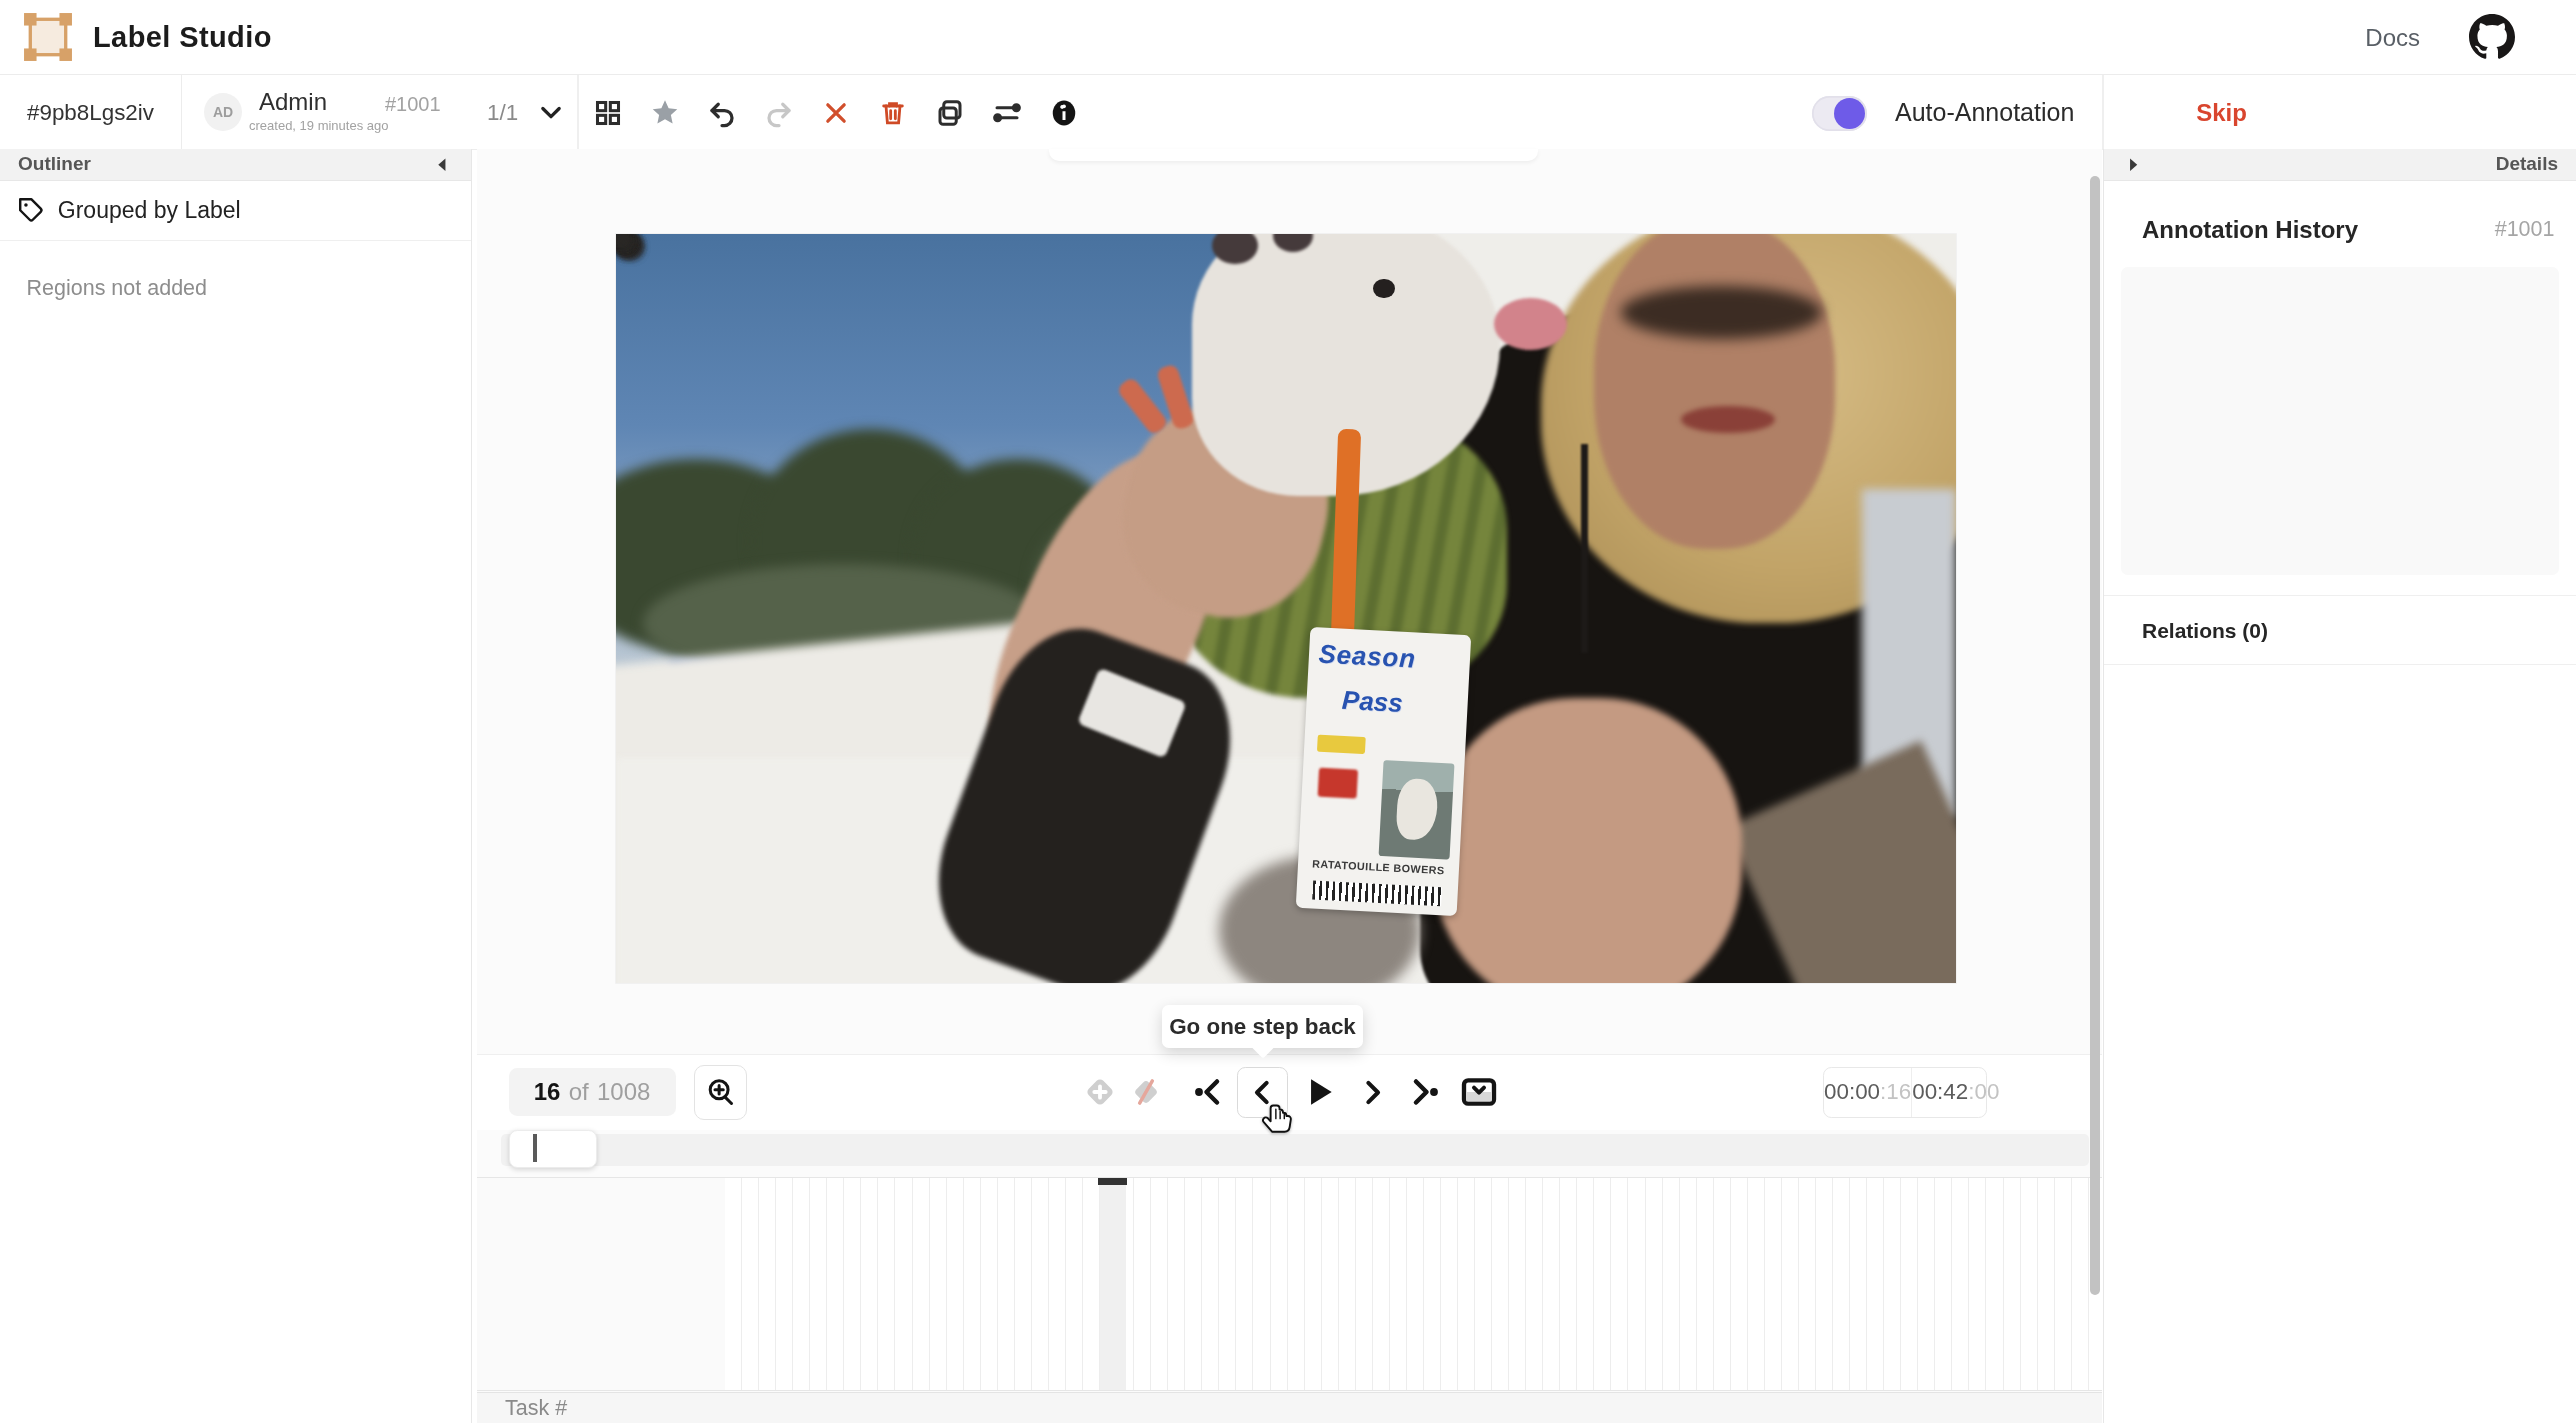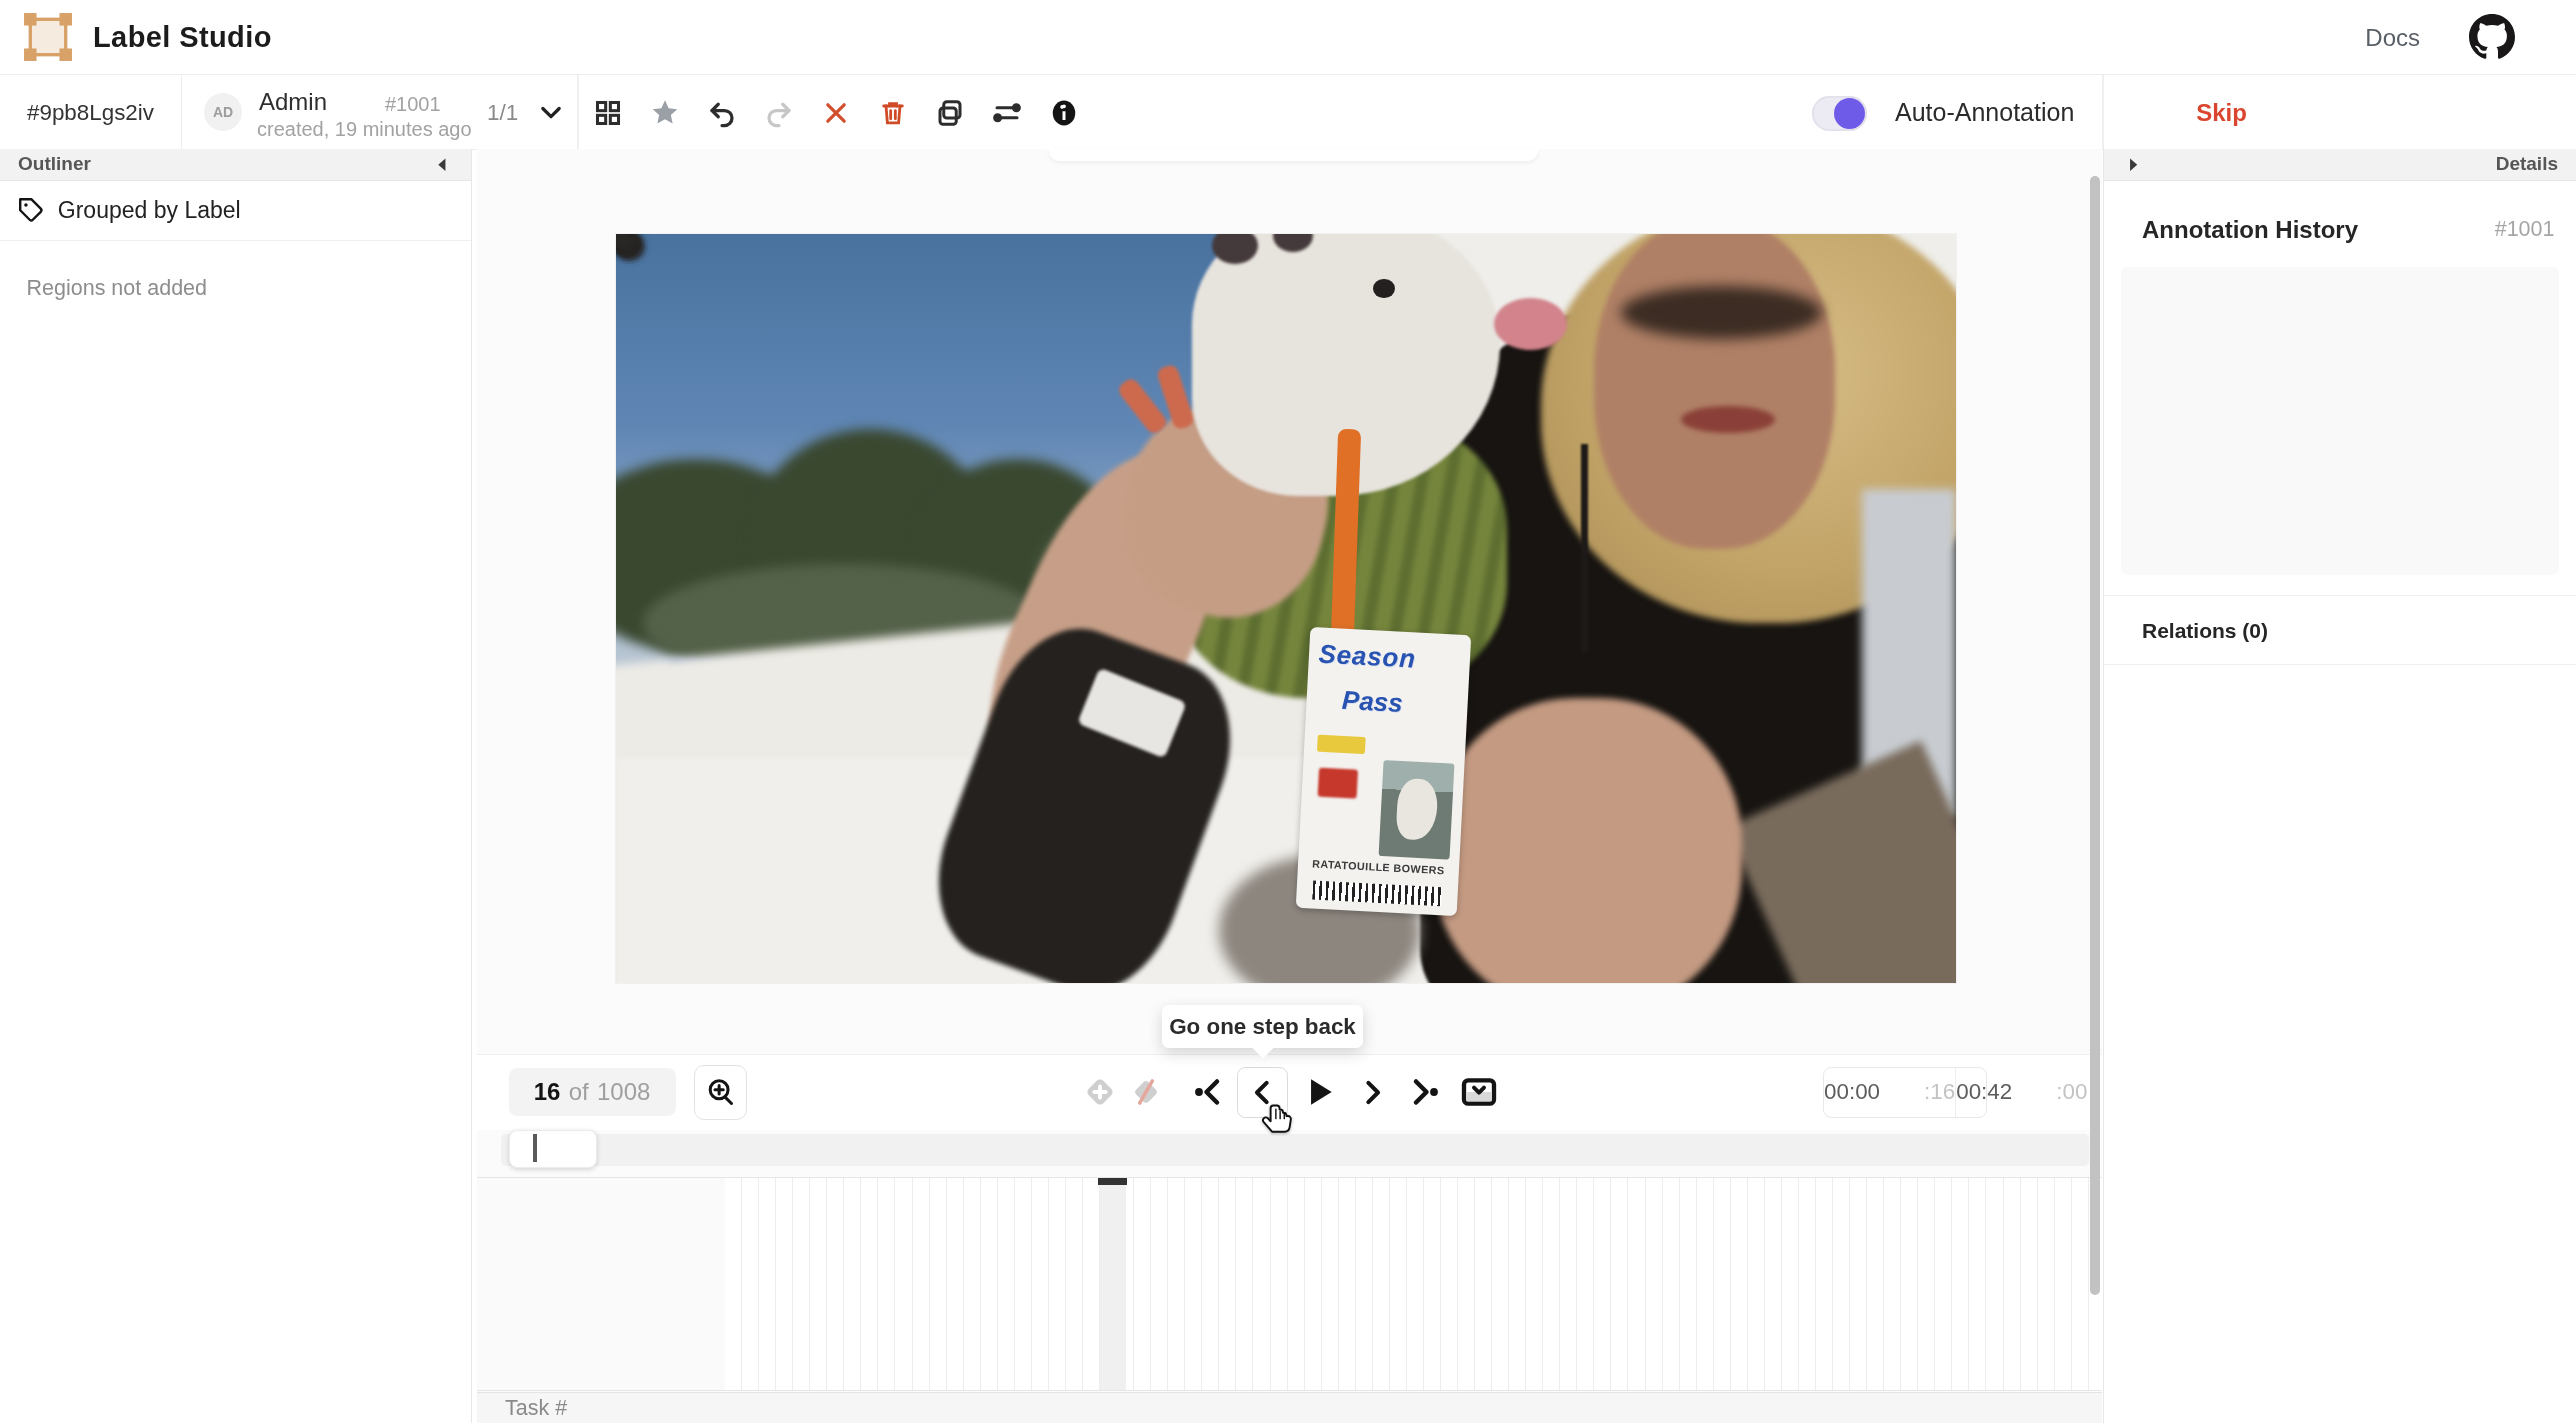--- a/index.html
+++ b/index.html
@@ -13,21 +13,21 @@
   .logo{position:absolute;left:23px;top:12.4px;width:50px;height:50px;}
   .app-title{position:absolute;left:93px;top:0;height:75px;display:flex;align-items:center;font-size:29px;font-weight:bold;letter-spacing:0.4px;color:#1c1c1c;}
   .docs{position:absolute;right:156px;top:0;height:75px;display:flex;align-items:center;font-size:24px;color:#595f66;}
   .gh{position:absolute;right:60px;top:13.3px;width:48px;height:48px;}
   
   .bar2{position:absolute;left:0;top:75px;width:2496px;height:75px;background:#fff;border-bottom:1.7px solid #ececec;}
   .taskid{position:absolute;left:0;top:0;width:182px;height:75px;border-right:1.7px solid #ececec;display:flex;align-items:center;justify-content:center;font-size:22.4px;color:#333;}
   .avatar{position:absolute;left:204px;top:18px;width:38px;height:38px;border-radius:50%;background:#f1f1f1;display:flex;align-items:center;justify-content:center;font-size:14px;font-weight:bold;color:#9d9d9d;}
   .uname{position:absolute;left:259px;top:13.3px;font-size:24px;color:#2f2f2f;}
   .uanno{position:absolute;left:385px;top:18px;font-size:20px;color:#a2a2a2;}
-  .ucreated{position:absolute;left:257px;top:43px;font-size:20px;color:#a2a2a2;}
+  .ucreated{position:absolute;left:249px;top:43px;font-size:13px;color:#a2a2a2;}
   .pager{position:absolute;left:487px;top:0;height:75px;display:flex;align-items:center;font-size:22.4px;color:#8a8a8a;}
   .pager-chev{position:absolute;left:537px;top:23px;width:28px;height:28px;}
   .group-div{position:absolute;left:577px;top:0;width:1.7px;height:75px;background:#efefef;}
   .tools{position:absolute;left:593px;top:0;height:75px;display:flex;align-items:center;gap:27px;}
   .tbtn{width:30px;height:30px;display:flex;align-items:center;justify-content:center;}
   .toggle{position:absolute;left:1812px;top:21px;width:55px;height:35px;border-radius:18px;background:#eceaf2;box-shadow:inset 0 0 0 1.7px #e2e0ea;}
   .knob{position:absolute;right:1.7px;top:1.7px;width:31.5px;height:31.5px;border-radius:50%;background:#6e5be8;}
   .auto-label{position:absolute;left:1895px;top:0;height:75px;display:flex;align-items:center;font-size:25px;color:#2b2b2b;}
   .bar2-div{position:absolute;left:2102px;top:0;width:1.7px;height:75px;background:#efefef;}
   .skip-btn{position:absolute;left:2104px;top:0;width:235px;height:75px;display:flex;align-items:center;justify-content:center;font-size:24px;font-weight:bold;color:#d9452e;background:#fff;}
@@ -83,21 +83,21 @@
   .spot{position:absolute;background:rgba(42,40,38,.5);border-radius:50%;filter:blur(3.3px);}
   
   .controls{position:absolute;left:0;top:905px;width:1625px;height:76px;background:#fff;border-top:1.7px solid #efefef;}
   .frame-pill{position:absolute;left:31.5px;top:13.3px;width:167px;height:48px;background:#f3f3f3;border-radius:8.3px;display:flex;align-items:center;justify-content:center;gap:8.3px;font-size:24px;}
   .frame-cur{font-weight:bold;color:#141414;}
   .frame-of,.frame-total{color:#9f9f9f;}
   .zoom-btn{position:absolute;left:217px;top:10px;width:53px;height:55px;background:#fff;border:1.7px solid #e3e3e3;border-radius:10px;display:flex;align-items:center;justify-content:center;}
   .pbtn{position:absolute;top:11.6px;width:51px;height:51px;display:flex;align-items:center;justify-content:center;}
   .stepback-box{border:1.7px solid #dadada;border-radius:8.3px;background:#fff;}
   .times{position:absolute;left:1346px;top:11.6px;width:164px;height:51px;border:1.7px solid #e8e8e8;border-radius:8.3px;display:flex;}
-  .tcell{flex:1;display:flex;align-items:center;justify-content:space-between;font-size:22.4px;color:#5c5c5c;gap:44px;}
+  .tcell{flex:1;display:flex;align-items:center;justify-content:space-between;font-size:22.4px;color:#5c5c5c;}
   .tcell:first-child{border-right:1.7px solid #eee;}
   .tdim{color:#c3c3c3;}
   .tooltip{position:absolute;left:685px;top:856px;width:201px;height:43px;background:#fff;border-radius:6.6px;box-shadow:0 5px 15px rgba(0,0,0,.16);display:flex;align-items:center;justify-content:center;font-size:22.4px;font-weight:bold;color:#2b2b2b;z-index:6;}
   .tooltip::after{content:'';position:absolute;left:50%;bottom:-6.6px;width:16.6px;height:16.6px;background:#fff;transform:translateX(-50%) rotate(45deg);border-radius:2.5px;}
   .cursor{position:absolute;left:782px;top:953px;z-index:7;filter:drop-shadow(0.8px 1.7px 1.7px rgba(0,0,0,.3));}
   
   .seektrack{position:absolute;left:24px;top:985px;width:1588px;height:31.5px;background:#f1f1f1;border-radius:5px;}
   .seekhandle{position:absolute;left:31.5px;top:981px;width:88px;height:38px;background:#fff;border:1.7px solid #ececec;border-radius:8.3px;box-shadow:0 1.7px 5px rgba(0,0,0,.14);}
   .seekline{position:absolute;left:23px;top:3.3px;width:4.1px;height:28px;background:#5a5a5a;}
   

